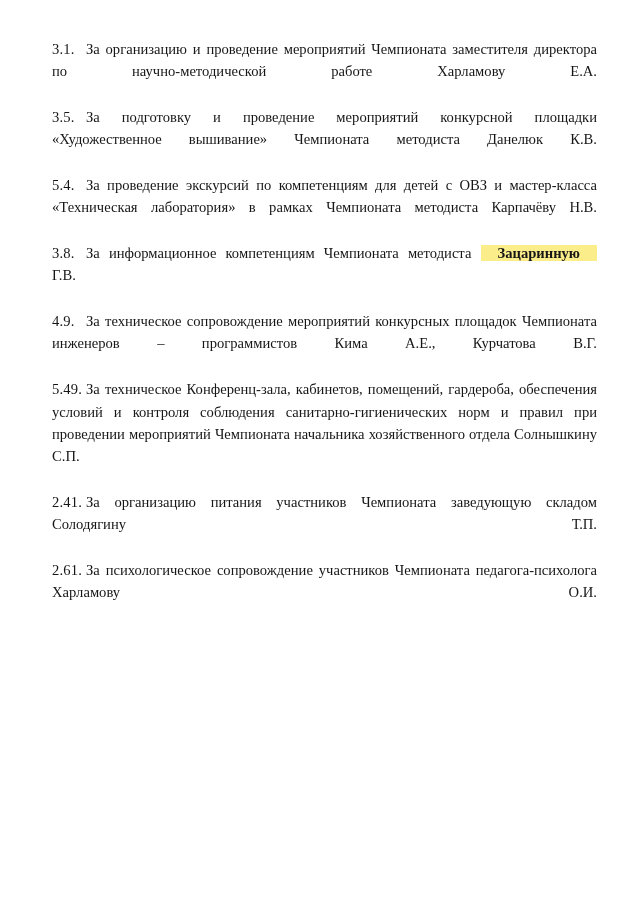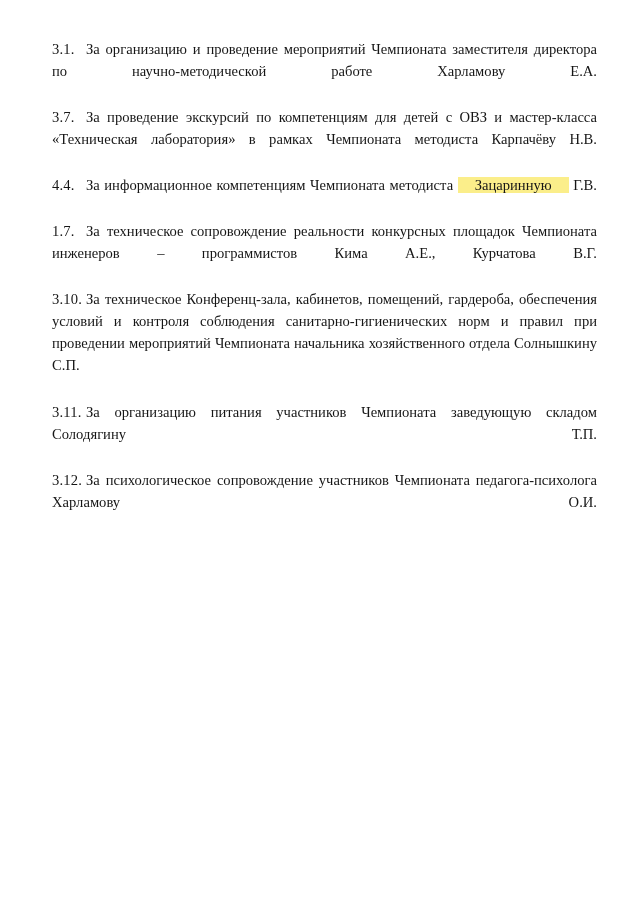--- a/index.html
+++ b/index.html
@@ -32,20 +32,21 @@
     word-spacing: 0.2px;
   }
   .para .lead {
     display: inline-block;
     min-width: 34px;
     text-indent: 0;
   }
   .highlight {
     background: #fbee8a;
     padding: 0 17px;
+    font-weight: bold;
   }
   .nums {
     letter-spacing: 0.2px;
   }
   
   .para::after {
     content: "";
     display: inline-block;
     width: 100%;
   }
@@ -55,39 +56,42 @@
 
 <div id="document-page">
 
   <p class="para">
     <span class="lead nums">3.1.</span><span>За организацию и проведение мероприятий Чемпионата заместителя директора по научно-методической работе Харламову Е.А.</span>
   </p>
 
 
 
 
+  <p class="para">
+    <span class="lead nums">3.5.</span><span>За подготовку и проведение мероприятий конкурсной площадки «Художественное вышивание» Чемпионата методиста Данелюк К.В.</span>
+  </p>
 
 
   <p class="para">
-    <span class="lead nums">3.7.</span><span>За проведение экскурсий по компетенциям для детей с ОВЗ и мастер-класса «Техническая лаборатория» в рамках Чемпионата методиста Карпачёву Н.В.</span>
+    <span class="lead nums">5.4.</span><span>За проведение экскурсий по компетенциям для детей с ОВЗ и мастер-класса «Техническая лаборатория» в рамках Чемпионата методиста Карпачёву Н.В.</span>
   </p>
 
   <p class="para">
-    <span class="lead nums">4.4.</span><span>За информационное компетенциям Чемпионата методиста </span><span class="highlight">Зацаринную</span><span> Г.В.</span>
+    <span class="lead nums">3.8.</span><span>За информационное компетенциям Чемпионата методиста </span><span class="highlight">Зацаринную</span><span> Г.В.</span>
   </p>
 
   <p class="para">
-    <span class="lead nums">1.7.</span><span>За техническое сопровождение реальности конкурсных площадок Чемпионата инженеров – программистов Кима А.Е., Курчатова В.Г.</span>
+    <span class="lead nums">4.9.</span><span>За техническое сопровождение мероприятий конкурсных площадок Чемпионата инженеров – программистов Кима А.Е., Курчатова В.Г.</span>
   </p>
 
   <p class="para">
-    <span class="lead nums">3.10.</span><span>За техническое Конференц-зала, кабинетов, помещений, гардероба, обеспечения условий и контроля соблюдения санитарно-гигиенических норм и правил при проведении мероприятий Чемпионата начальника хозяйственного отдела Солнышкину С.П.</span>
+    <span class="lead nums">5.49.</span><span>За техническое Конференц-зала, кабинетов, помещений, гардероба, обеспечения условий и контроля соблюдения санитарно-гигиенических норм и правил при проведении мероприятий Чемпионата начальника хозяйственного отдела Солнышкину С.П.</span>
   </p>
 
   <p class="para">
-    <span class="lead nums">3.11.</span><span>За организацию питания участников Чемпионата заведующую складом Солодягину Т.П.</span>
+    <span class="lead nums">2.41.</span><span>За организацию питания участников Чемпионата заведующую складом Солодягину Т.П.</span>
   </p>
 
   <p class="para">
-    <span class="lead nums">3.12.</span><span>За психологическое сопровождение участников Чемпионата педагога-психолога Харламову О.И.</span>
+    <span class="lead nums">2.61.</span><span>За психологическое сопровождение участников Чемпионата педагога-психолога Харламову О.И.</span>
   </p>
 
 </div>
 
 </body></html>

